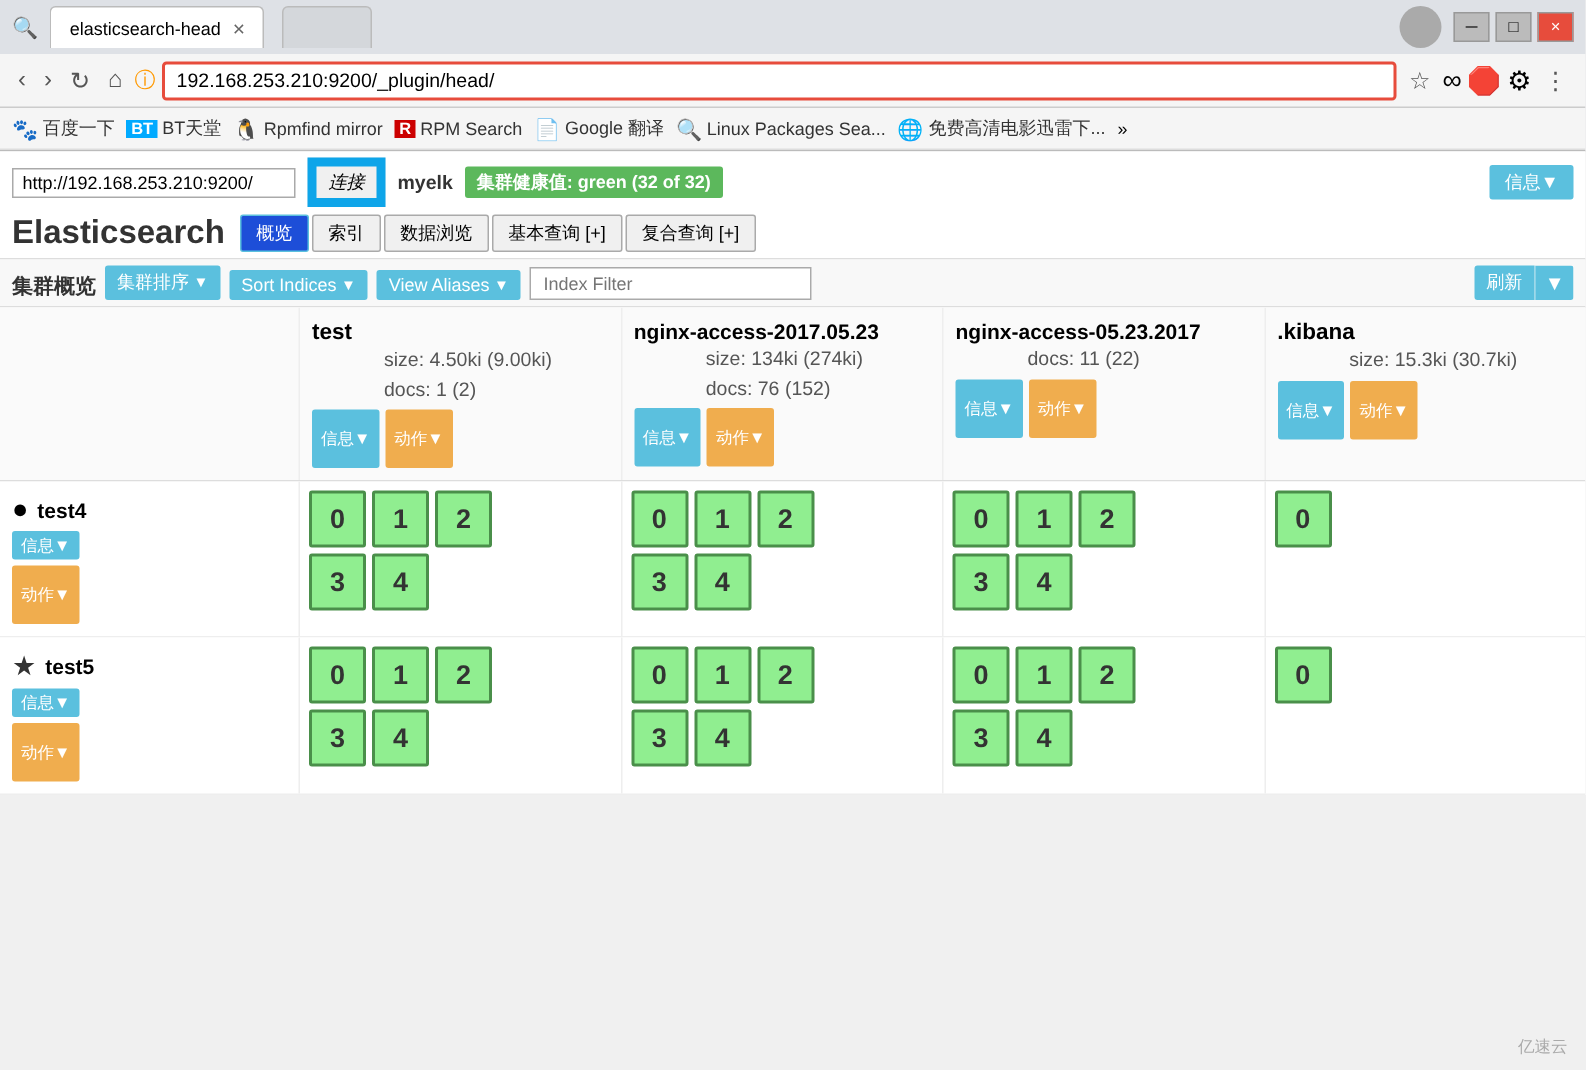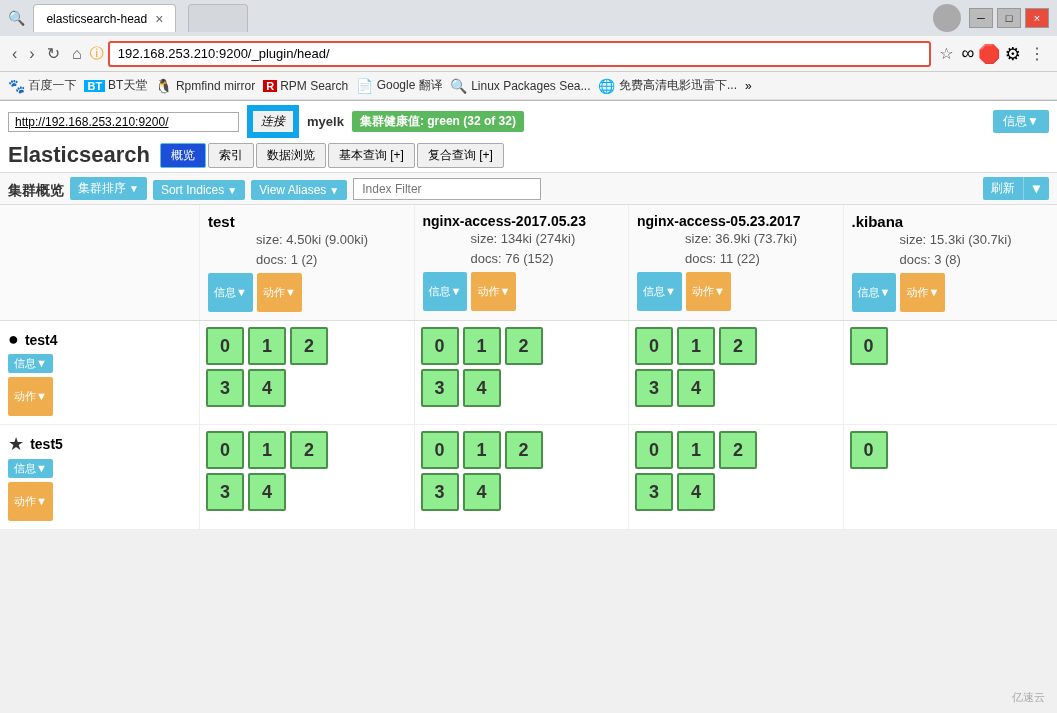--- a/index.html
+++ b/index.html
@@ -19,21 +19,21 @@
     .nav-btn { background: none; border: none; cursor: pointer; font-size: 16px; color: #555; padding: 2px 4px; }
     .url-bar { flex: 1; border: 2px solid #e74c3c; border-radius: 3px; padding: 3px 8px; font-size: 13px; height: 26px; outline: none; }
     .bookmarks-bar { background: #f5f5f5; border-bottom: 1px solid #ddd; display: flex; align-items: center; padding: 2px 8px; gap: 8px; height: 28px; font-size: 12px; overflow: hidden; white-space: nowrap; }
     .bookmark-item { cursor: pointer; color: #333; display: flex; align-items: center; gap: 3px; }
     .bookmark-icon { font-size: 14px; }
 
     
     .app { background: white; }
     .app-header { background: white; border-bottom: 1px solid #ddd; padding: 4px 8px; }
     .app-top-row { display: flex; align-items: center; gap: 8px; margin-bottom: 4px; }
-    .server-input { border: 1px solid #aaa; padding: 2px 6px; width: 231px; font-size: 12px; text-decoration: underline; }
+    .server-input { border: 1px solid #aaa; padding: 2px 6px; width: 189px; font-size: 12px; }
     .connect-btn { background: #f0f0f0; border: 6px solid #0ea5e9; padding: 2px 8px; cursor: pointer; font-size: 12px; font-style: italic; }
     .cluster-name { font-size: 13px; font-weight: bold; color: #333; }
     .cluster-health { background: #5cb85c; color: white; padding: 2px 8px; font-size: 12px; font-weight: bold; border-radius: 2px; }
     .info-btn-top { background: #5bc0de; color: white; border: none; padding: 3px 10px; cursor: pointer; font-size: 12px; border-radius: 2px; margin-left: auto; }
     .app-nav { display: flex; align-items: center; gap: 2px; }
     .app-title { font-size: 22px; font-weight: bold; color: #333; margin-right: 8px; }
     .nav-tab { background: #f0f0f0; border: 1px solid #aaa; padding: 3px 10px; cursor: pointer; font-size: 12px; border-radius: 2px; }
     .nav-tab.active { background: #1d4ed8; color: white; border-color: #5bc0de; }
 
     
@@ -194,34 +194,32 @@
         </div>
         <div class="index-actions">
           <button class="info-btn">信息▼</button>
           <button class="action-btn">动作▼</button>
         </div>
       </div>
 
       <div style="flex:1; border-right:1px solid #eee; padding:8px;">
         <div class="index-name" style="font-size:14px; font-weight:bold;">nginx-access-05.23.2017</div>
         <div class="index-meta">
-          <div>size: 36.9ki (73.7ki)</div>
           <div>docs: 11 (22)</div>
         </div>
         <div class="index-actions">
           <button class="info-btn">信息▼</button>
           <button class="action-btn">动作▼</button>
         </div>
       </div>
 
       <div style="flex:1; padding:8px;">
         <div class="index-name">.kibana</div>
         <div class="index-meta">
           <div>size: 15.3ki (30.7ki)</div>
-          <div>docs: 3 (8)</div>
         </div>
         <div class="index-actions">
           <button class="info-btn">信息▼</button>
           <button class="action-btn">动作▼</button>
         </div>
       </div>
     </div>
 
     <div class="index-row" style="display:flex; border-bottom:1px solid #eee; background:white;">
       <div class="row-label">

